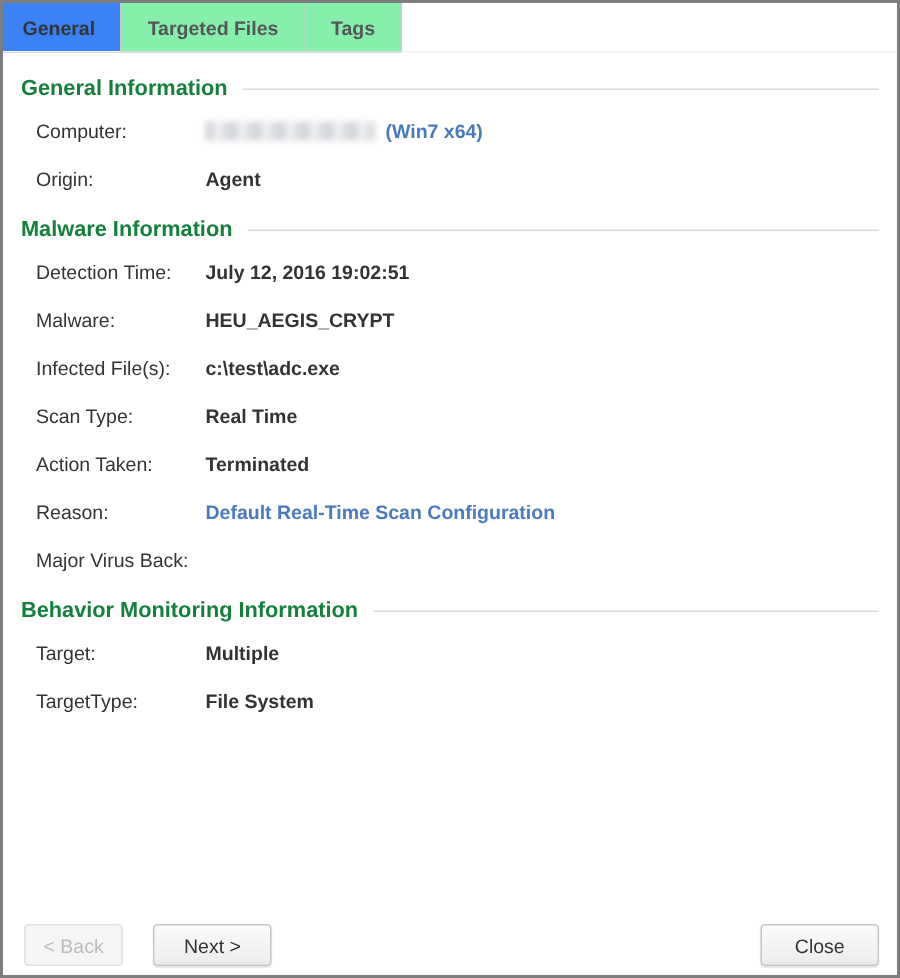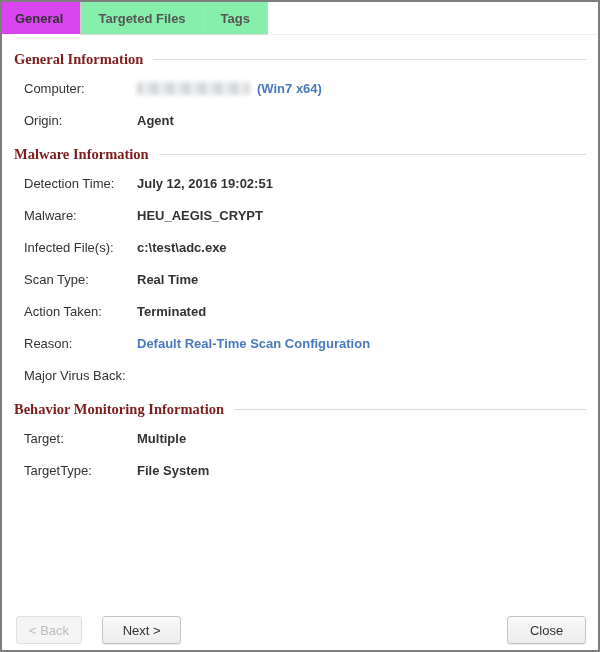--- a/index.html
+++ b/index.html
@@ -10,26 +10,26 @@
   }
   
   .tabbar { display:flex; height:32px; border-bottom:1px solid #efefef; }
   .tab {
     display:flex; align-items:center; justify-content:center;
     padding:0 17px; font-size:13px; font-weight:bold; color:#555;
     background:#86efac; border-right:1px solid #cccccc;
     border-bottom:1px solid #d9d9d9; margin-bottom:-1px; cursor:pointer;
     white-space:nowrap;
   }
-  .tab.active { background:#d946ef; color:#333; border-bottom:1px solid #fff;padding-left:13px; }
+  .tab.active { background:#3b82f6; color:#333; border-bottom:1px solid #fff;padding-left:13px; }
   
   .content { padding:6px 12px 0 12px; }
   .section-title {
     display:flex; align-items:center; font-size:14.5px; font-weight:bold;
-    color:#7f1d1d; margin:10px 0 4px 0; white-space:nowrap;font-family:Liberation Serif, serif;
+    color:#15803d; margin:10px 0 4px 0; white-space:nowrap;
   }
   .section-title::after { content:""; flex:1; height:1px; background:#dcdcdc; margin-left:10px; }
   .row { display:flex; align-items:center; height:32px; padding-left:10px; font-size:13px; }
   .row .label { width:113px; flex:none; color:#333; }
   .row .value { display:flex; align-items:center; color:#333;font-weight:bold; }
   .link { color:#4a79be; text-decoration:none; cursor:pointer; }
   .redacted {
     display:inline-block; width:113px; height:13px; margin-right:7px;
     background:repeating-linear-gradient(90deg,#c7cacf 0 5px,#e6e8ea 5px 11px,#d4d7db 11px 16px);
     filter:blur(2px); opacity:.8; border-radius:2px;

